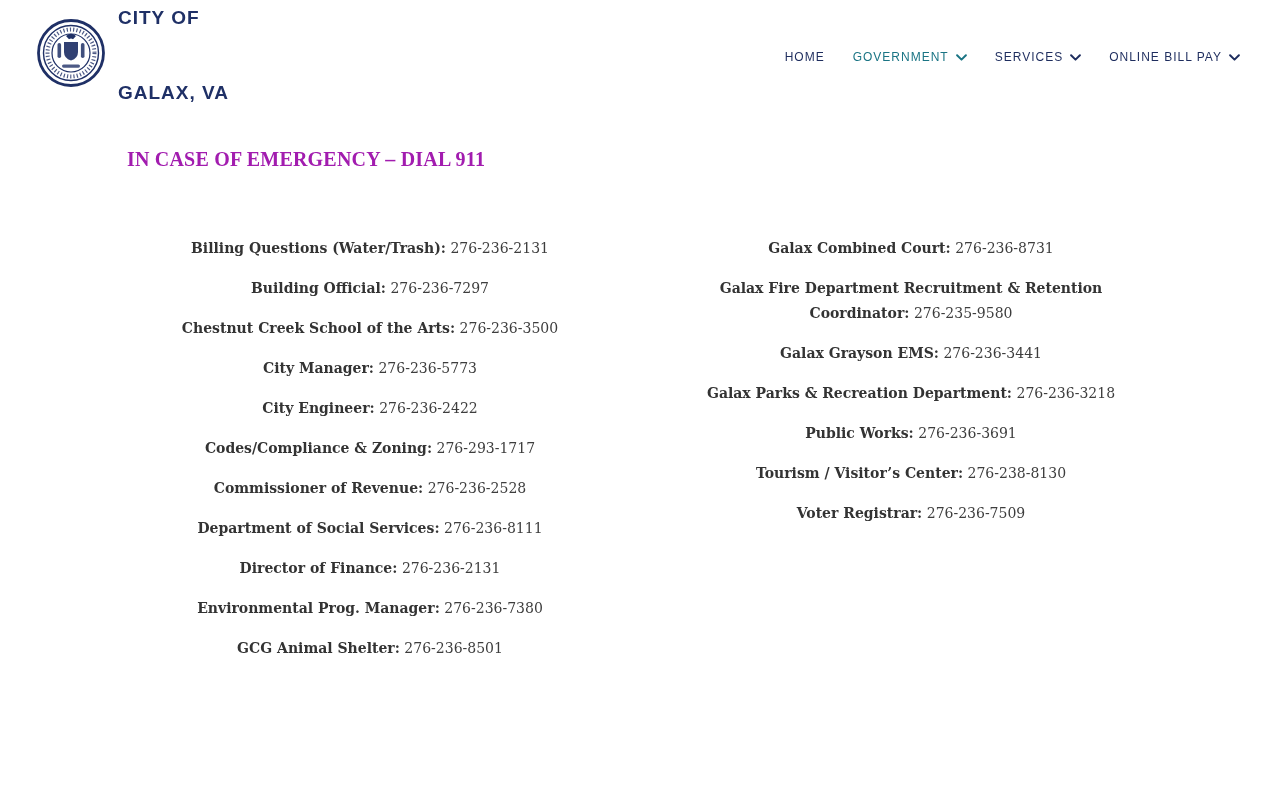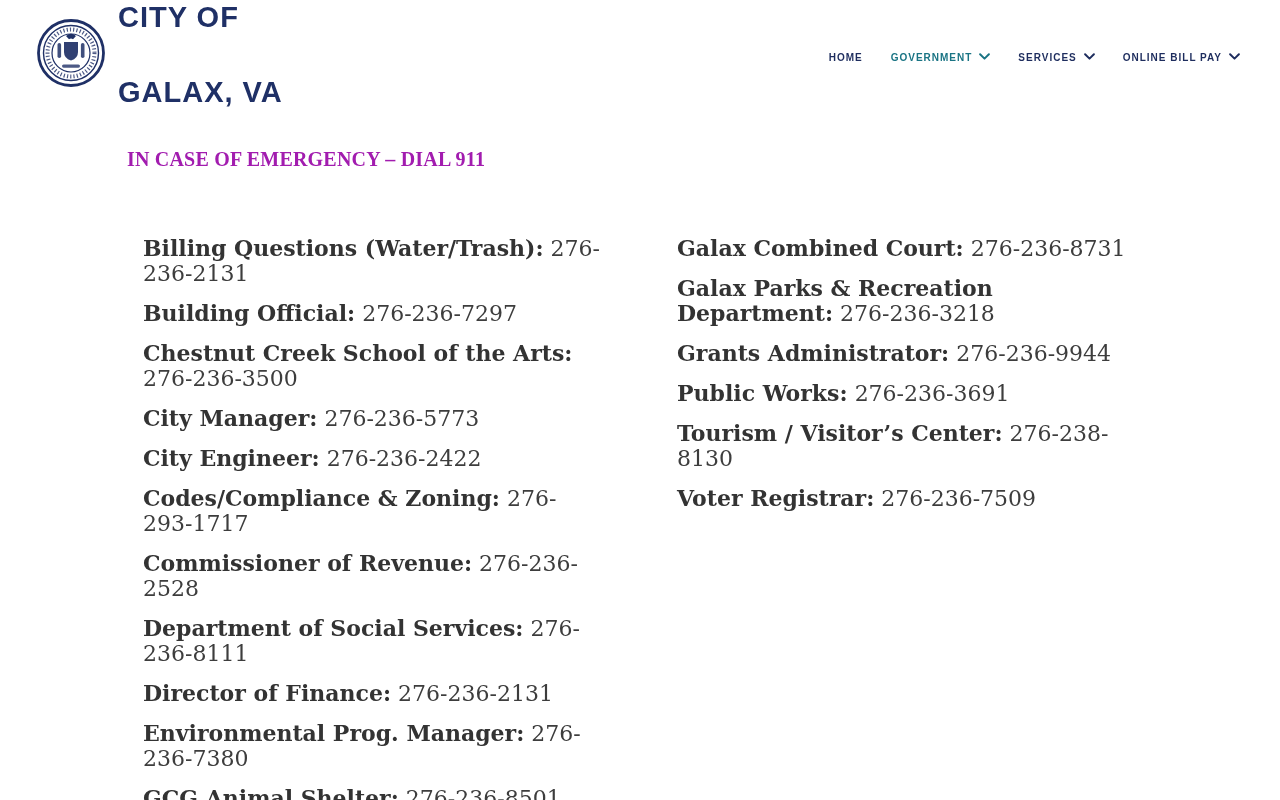--- a/index.html
+++ b/index.html
@@ -25,38 +25,38 @@
     align-items: center;
     gap: 12px;
     text-decoration: none;
     cursor: pointer;
   }
   .brand-text {
     display: flex;
     flex-direction: column;
     color: #1f3066;
     font-weight: bold;
-    font-size: 29px;
+    font-size: 19px;
     line-height: 27px;
     letter-spacing: 1px;
     gap: 48px;
   }
   .main-nav {
     display: flex;
     align-items: center;
     gap: 28px;
     padding-top: 4px;
   }
   .nav-link {
     display: flex;
     align-items: center;
     gap: 7px;
     color: #1e2d5e;
-    font-weight: bold;
-    font-size: 10px;
+    font-weight: normal;
+    font-size: 12px;
     letter-spacing: 1px;
     text-decoration: none;
     cursor: pointer;
     white-space: nowrap;
   }
   .nav-link.active { color: #1a7484; }
   .chev { display: inline-block; margin-top: 1px; }
 
   
   main { padding: 0 127px; }
@@ -78,24 +78,25 @@
     margin: 50px 0 12px 0;
   }
   .directory {
     display: grid;
     grid-template-columns: 478px 492px;
     column-gap: 56px;
     margin-top: 64px;
   }
   .entry {
     font-family: "DejaVu Serif", "Liberation Serif", serif;
-    font-size: 22px;
+    font-size: 14px;
     line-height: 25px;
     color: #3d3d3d;
-    margin: 0 0 15px 16px;
+    margin: 0 0 15px 8px;
+    text-align: center;
   }
   .entry strong {
     font-weight: bold;
     color: #333333;
   }
 </style>
 </head>
 <body>
 
 <header class="site-header">
@@ -174,28 +175,29 @@
 
   <p class="entry"><strong>Director of Finance:</strong> <span>276-236-2131</span></p>
 
   <p class="entry"><strong>Environmental Prog. Manager:</strong> <span>276-236-7380</span></p>
 
   <p class="entry"><strong>GCG Animal Shelter:</strong> <span>276-236-8501</span></p>
 </div>
     <div class="col">
   <p class="entry"><strong>Galax Combined Court:</strong> <span>276-236-8731</span></p>
 
-
+  <p class="entry"><strong>Galax Fire Department Recruitment &amp; Retention Coordinator:</strong> <span>276-235-9580</span></p>
+
+  <p class="entry"><strong>Galax Grayson EMS:</strong> <span>276-236-3441</span></p>
 
 
   <p class="entry"><strong>Galax Parks &amp; Recreation Department:</strong> <span>276-236-3218</span></p>
 
 
 
-  <p class="entry"><strong>Grants Administrator:</strong> <span>276-236-9944</span></p>
 
   <p class="entry"><strong>Public Works:</strong> <span>276-236-3691</span></p>
 
   <p class="entry"><strong>Tourism / Visitor’s Center:</strong> <span>276-238-8130</span></p>
 
   <p class="entry"><strong>Voter Registrar:</strong> <span>276-236-7509</span></p>
 </div>
   </div>
 </main>
 

